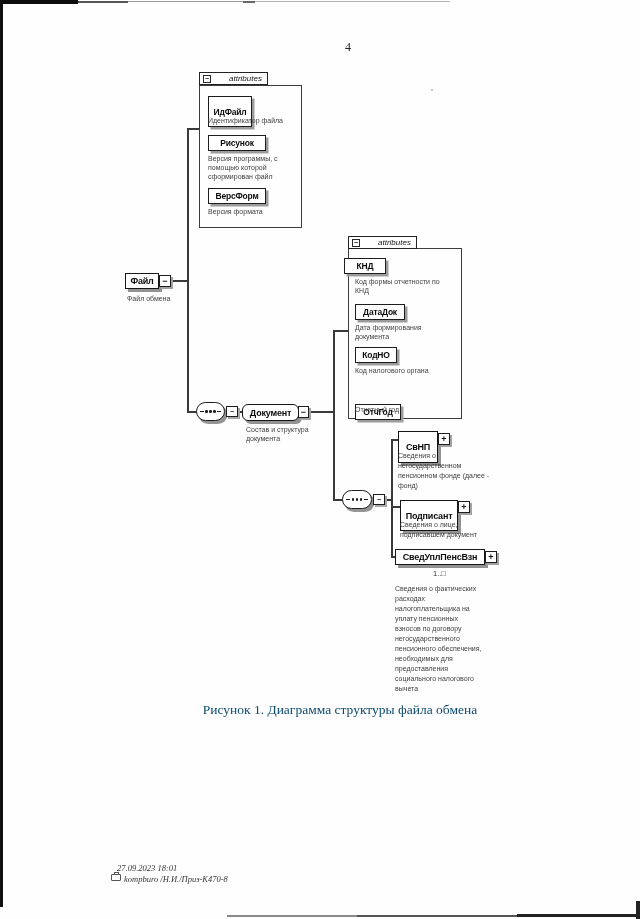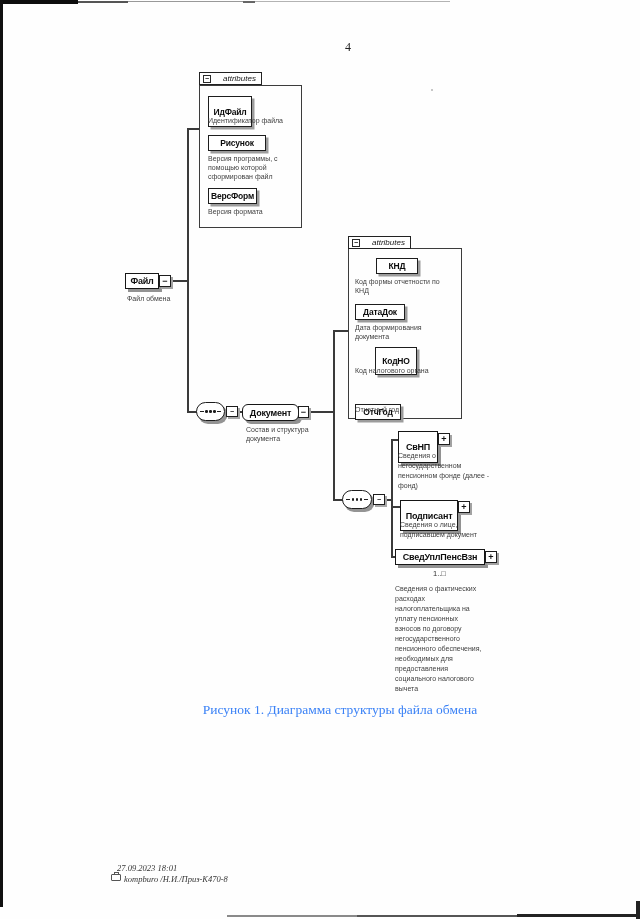--- a/index.html
+++ b/index.html
@@ -3,21 +3,21 @@
 <meta charset="utf-8">
 <style>
   html,body{margin:0;padding:0;background:#e8e8e8;}
   .page{position:relative;width:640px;height:919px;background:#fefefe;overflow:hidden;
         font-family:"Liberation Sans",sans-serif;color:#111;}
   .line{position:absolute;background:#3a3a3a;}
   .pagenum{position:absolute;font-family:"Liberation Serif",serif;font-size:12px;color:#222;}
   
   .group{position:absolute;border:1px solid #3c3c3c;background:transparent;}
   .tab{position:absolute;height:13px;box-sizing:border-box;border:1.3px solid #222;background:#fff;
-       display:flex;align-items:center;gap:12px;padding:0 5px 0 3px;
+       display:flex;align-items:center;gap:18px;padding:0 5px 0 3px;
        font-size:8px;font-style:italic;color:#161616;}
   .minisq{box-sizing:border-box;width:8px;height:8px;border:1px solid #2a2a2a;background:#fff;
           display:flex;align-items:center;justify-content:center;font-size:7px;line-height:1;
           font-style:normal;font-weight:bold;color:#111;}
   
   .ebox{position:absolute;box-sizing:border-box;border:1.8px solid #161616;background:#fff;
         box-shadow:3px 3px 0 #929292;display:flex;align-items:center;justify-content:center;
         font-weight:bold;font-size:9px;letter-spacing:-0.2px;color:#0c0c0c;}
   .abox{position:absolute;box-sizing:border-box;border:1.5px solid #1d1d1d;background:#fff;
         box-shadow:2.5px 2.5px 0 #9c9c9c;display:flex;align-items:center;justify-content:center;
@@ -29,21 +29,21 @@
         background:#fff;box-shadow:2px 2px 0 #a8a8a8;display:flex;align-items:center;justify-content:center;
         font-weight:bold;font-size:7px;line-height:1;color:#111;}
   .seq{position:absolute;box-sizing:border-box;border:1.7px solid #1d1d1d;border-radius:10px;background:#fff;
        box-shadow:2.5px 3px 0 #949494;display:flex;align-items:center;justify-content:center;gap:1.5px;}
   .seq i{display:block;background:#1d1d1d;}
   .seq .dash{width:4px;height:1.6px;}
   .seq .dot{width:2.6px;height:2.6px;border-radius:50%;}
   .desc{position:absolute;font-size:7px;line-height:9px;color:#3e3e3e;white-space:pre-line;}
   .lh10{line-height:10px;}
   .card{position:absolute;font-size:7.5px;color:#2c2c2c;}
-  .caption{position:absolute;font-family:"Liberation Serif",serif;font-size:13.5px;color:#3b82f6;text-align:center;}
+  .caption{position:absolute;font-family:"Liberation Serif",serif;font-size:13.5px;color:#0c4a6e;text-align:center;}
   .footer{position:absolute;font-family:"Liberation Serif",serif;font-style:italic;font-size:8.5px;color:#333;}
   .printer-icon{display:inline-block;position:relative;width:8px;height:5px;border:1px solid #555;
         border-radius:1px;margin-right:3px;top:-1px;}
   .printer-icon::before{content:"";position:absolute;left:2px;top:-3px;width:3px;height:2px;border:1px solid #555;border-bottom:none;}
   .speck{position:absolute;background:#b5b5b5;width:2px;height:2px;border-radius:50%;}
 </style>
 </head>
 <body>
 
 <div class="page">
@@ -81,21 +81,21 @@
   <div class="tab" style="left:199px;top:72px;">
     <span class="minisq">−</span>
     <span>attributes</span>
   </div>
   <div class="abox" style="left:208px;top:96px;width:44px;height:31px;">ИдФайл</div>
   <div class="desc" style="left:208px;top:116px;width:92px;">Идентификатор файла</div>
   <div class="abox" style="left:208px;top:135px;width:58px;height:16px;">Рисунок</div>
   <div class="desc" style="left:208px;top:154px;width:92px;">Версия программы, с
 помощью которой
 сформирован файл</div>
-  <div class="abox" style="left:208px;top:188px;width:49px;height:16px;">ВерсФорм</div>
+  <div class="abox" style="left:208px;top:188px;width:58px;height:16px;">ВерсФорм</div>
   <div class="desc" style="left:208px;top:207px;width:92px;">Версия формата</div>
 
   <div class="ebox" style="left:125px;top:273px;width:34px;height:16px;">Файл</div>
   <div class="exp" style="left:159px;top:275px;">−</div>
   <div class="desc" style="left:127px;top:294px;width:80px;">Файл обмена</div>
 
   <div class="seq" style="left:196px;top:402px;width:29px;height:19px;">
     <i class="dash"></i>
       <i class="dot"></i>
       <i class="dot"></i>
@@ -107,27 +107,27 @@
   <div class="ebox" style="left:242px;top:404px;width:57px;height:17px;border-radius:6px;">Документ</div>
   <div class="exp" style="left:298px;top:406px;width:11px;">−</div>
   <div class="desc" style="left:246px;top:425px;width:90px;">Состав и структура
 документа</div>
 
   <div class="group" style="left:348px;top:248px;width:112px;height:169px;"></div>
   <div class="tab" style="left:348px;top:236px;">
     <span class="minisq">−</span>
     <span>attributes</span>
   </div>
-  <div class="abox" style="left:376px;top:258px;width:42px;height:16px;">КНД</div>
+  <div class="abox" style="left:344px;top:258px;width:42px;height:16px;">КНД</div>
   <div class="desc" style="left:355px;top:277px;width:100px;">Код формы отчетности по
 КНД</div>
   <div class="abox" style="left:355px;top:304px;width:50px;height:16px;">ДатаДок</div>
   <div class="desc" style="left:355px;top:323px;width:100px;">Дата формирования
 документа</div>
-  <div class="abox" style="left:355px;top:347px;width:42px;height:28px;margin-left:20px;">КодНО</div>
+  <div class="abox" style="left:355px;top:347px;width:42px;height:16px;">КодНО</div>
   <div class="desc" style="left:355px;top:366px;width:100px;">Код налогового органа</div>
   <div class="abox" style="left:355px;top:404px;width:46px;height:16px;">ОтчГод</div>
   <div class="desc" style="left:355px;top:405px;width:100px;">Отчетный год</div>
 
   <div class="seq" style="left:342px;top:490px;width:30px;height:19px;">
     <i class="dash"></i>
       <i class="dot"></i>
       <i class="dot"></i>
       <i class="dot"></i>
       <i class="dash"></i>

